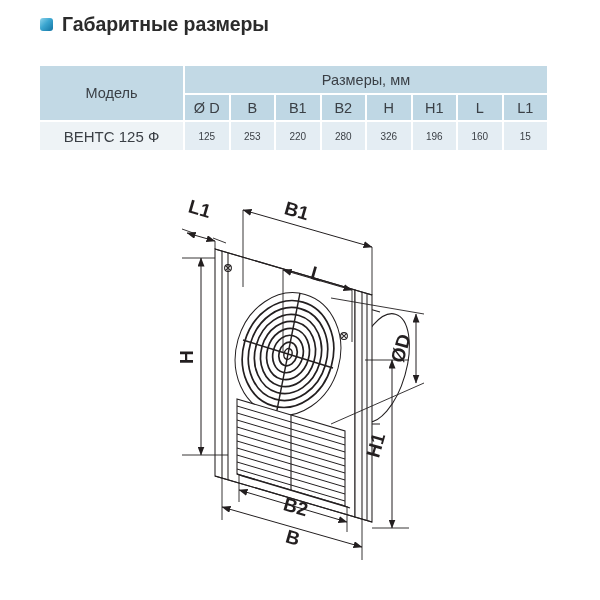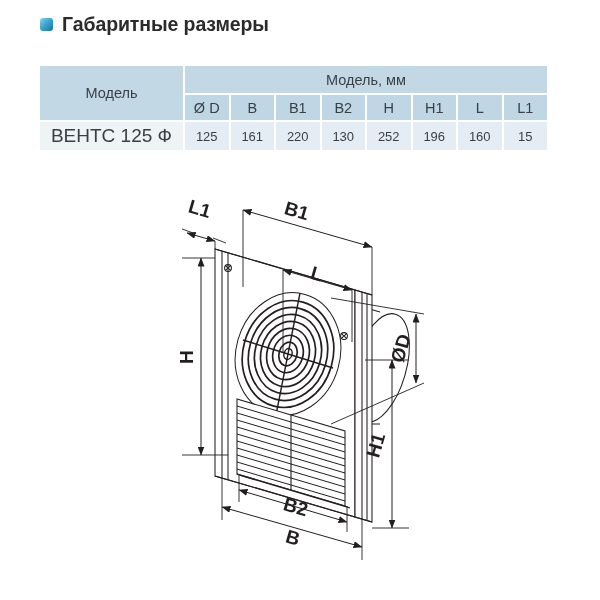--- a/index.html
+++ b/index.html
@@ -72,27 +72,27 @@
     font-size: 14.5px;
     height: 27px;
   }
   .th-sub {
     background: #bfd7e4;
     font-size: 14.5px;
     height: 25px;
   }
   .td-model {
     background: #eef3f6;
-    font-size: 19px;
+    font-size: 15px;
     height: 28px;
     color: #3a3f45;
   }
   .td-val {
     background: #e4edf3;
-    font-size: 13px;
+    font-size: 10px;
     height: 18px;
     color: #3a3f45;
   }
 
   
   .drawing {
     position: absolute;
     left: 0;
     top: 172px;
     width: 600px;
@@ -114,39 +114,39 @@
 
   <div class="title-row">
     <span class="title-bullet"></span>
     <span class="title-text">Габаритные размеры</span>
   </div>
 
   <table class="spec-table">
     <tbody>
       <tr>
         <td class="th-model" rowspan="2" style="width:143px">Модель</td>
-        <td class="th-group" colspan="8">Модель, мм</td>
+        <td class="th-group" colspan="8">Размеры, мм</td>
       </tr>
       <tr>
         <td class="th-sub" style="width:43px">Ø D</td>
         <td class="th-sub" style="width:43px">B</td>
         <td class="th-sub" style="width:43px">B1</td>
         <td class="th-sub" style="width:43px">B2</td>
         <td class="th-sub" style="width:43px">H</td>
         <td class="th-sub" style="width:43px">H1</td>
         <td class="th-sub" style="width:43px">L</td>
         <td class="th-sub" style="width:43px">L1</td>
       </tr>
       <tr>
         <td class="td-model">ВЕНТС 125 Ф</td>
         <td class="td-val">125</td>
-        <td class="td-val">161</td>
+        <td class="td-val">253</td>
         <td class="td-val">220</td>
-        <td class="td-val">130</td>
-        <td class="td-val">252</td>
+        <td class="td-val">280</td>
+        <td class="td-val">326</td>
         <td class="td-val">196</td>
         <td class="td-val">160</td>
         <td class="td-val">15</td>
       </tr>
     </tbody>
   </table>
 
   <div class="drawing">
     <svg width="600" height="428" viewBox="0 0 600 428" xmlns="http://www.w3.org/2000/svg">
       <defs>

